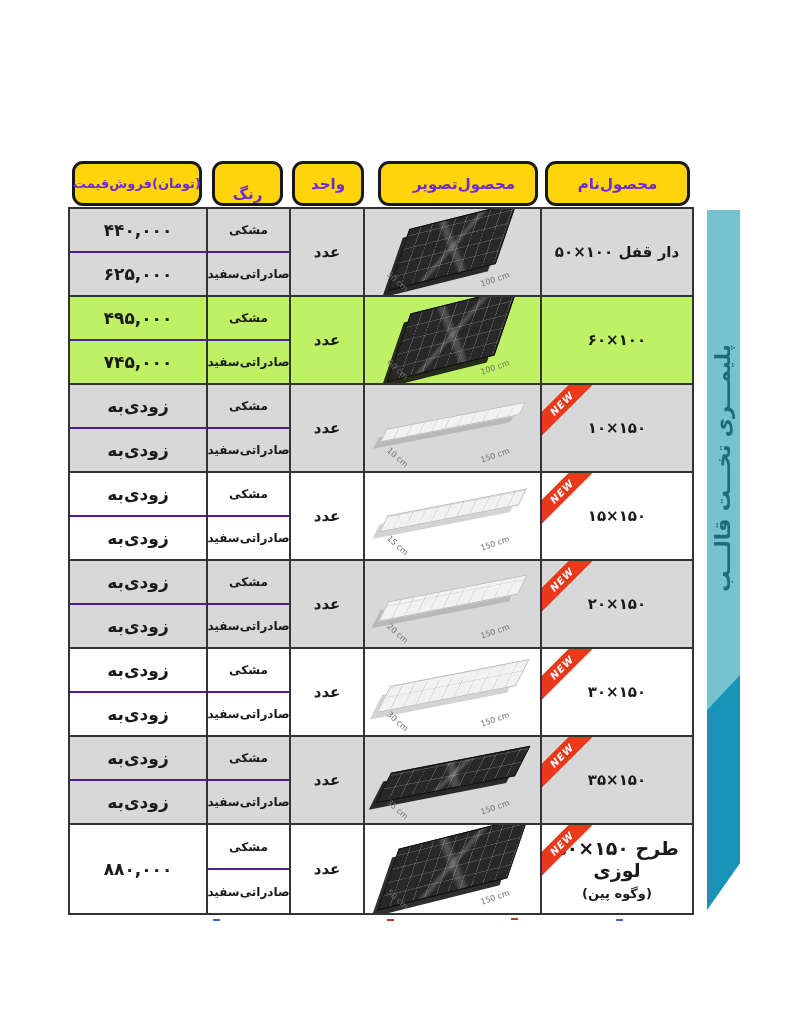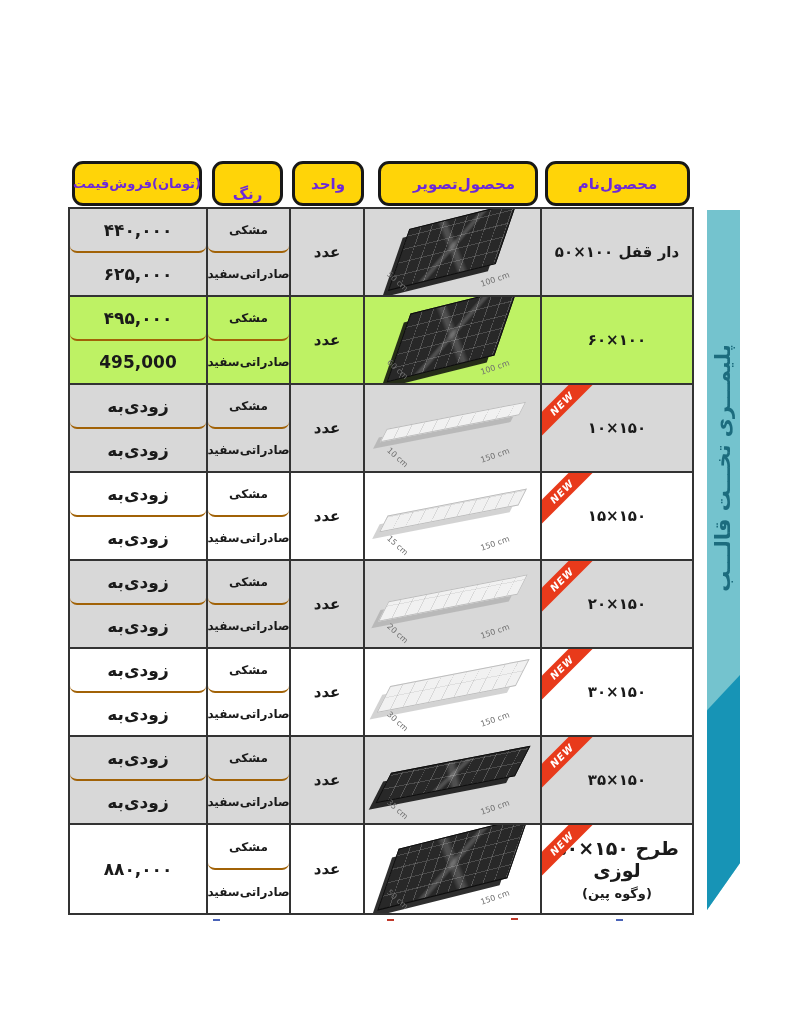--- a/index.html
+++ b/index.html
@@ -45,21 +45,21 @@
                font-weight: bold; font-size: 15px; }
   .image-col { width: 177px; position: relative; display: flex; align-items: center;
                justify-content: center; overflow: hidden; }
   .name-col  { width: 150px; position: relative; overflow: hidden;
                display: flex; flex-direction: column; align-items: center; justify-content: center;
                gap: 5px; font-weight: bold; font-size: 15px; text-align: center; }
   .name-line2 { font-size: 13px; }
   .name-line1.small { font-size: 19px; }
 
   .subcell { flex: 1; display: flex; align-items: center; justify-content: center; }
-  .subcell.top { border-bottom: 2px solid #a16207; border-radius: 7px; }
+  .subcell.top { border-bottom: 2px solid #4c1d95; }
   .price-col .subcell { font-weight: bold; font-size: 17px; }
   .color-col .subcell { font-weight: bold; font-size: 12px; }
 
   
   .ribbon {
     position: absolute; top: 10px; left: -25px; width: 90px; height: 17px;
     transform: rotate(-45deg);
     display: flex; align-items: center; justify-content: center;
     color: #fff; font-weight: bold; font-style: italic;
     font-size: 10px; letter-spacing: 1px;
@@ -166,21 +166,21 @@
         <div class="name-line1"><bdi dir="auto">۵۰×۱۰۰</bdi> <bdi dir="auto">قفل</bdi> <bdi dir="auto">دار</bdi></div>
 
       </div>
     </div>
       <div class="trow" style="background: #bef264;">
       <div class="cell price-col">
         <div class="subcell top">
             <bdi dir="auto">۴۹۵,۰۰۰</bdi>
           </div>
         <div class="subcell">
-            <bdi dir="auto">495,000</bdi>
+            <bdi dir="auto">۷۴۵,۰۰۰</bdi>
           </div>
       </div>
       <div class="cell color-col">
         <div class="subcell top">
             <bdi dir="auto">مشکی</bdi>
           </div>
         <div class="subcell">
             <bdi dir="auto">سفید</bdi> 
             <bdi dir="auto">صادراتی</bdi>
           </div>

